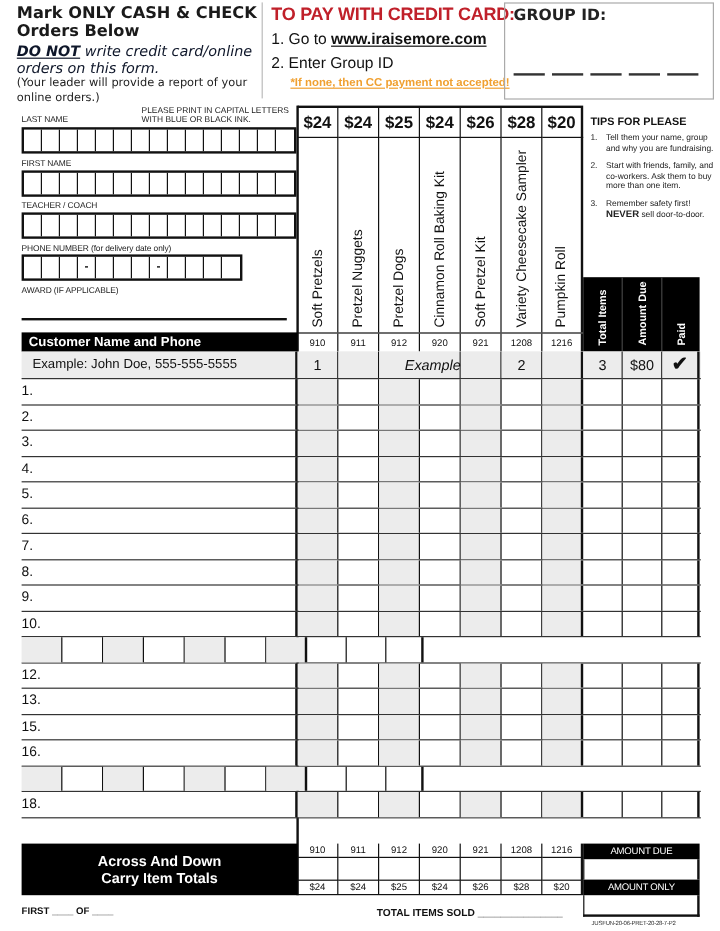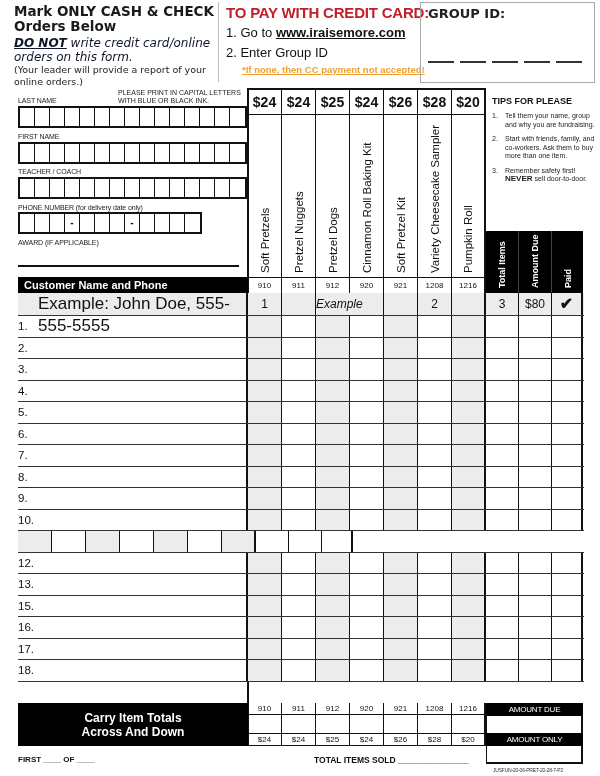--- a/index.html
+++ b/index.html
@@ -56,29 +56,29 @@
   
   .cust-head { left: 18px; top: 277px; width: 230px; height: 16px; background: #000; color: #fff; font-size: 11px; font-weight: bold; line-height: 16px; padding-left: 6px; }
   .code-row { left: 248px; top: 277px; height: 16px; display: flex; border-top: 1px solid #111; }
   .code-cell { width: 34px; border-right: 1px solid #111; font-size: 8px; text-align: center; line-height: 15px; }
 
   
   .rows { left: 18px; top: 293px; width: 566px; }
   .row { display: flex; height: 21.5px; border-bottom: 1.5px solid #333; }
   .row.example { height: 23px; background: #ececec; }
   .row .name { width: 230px; font-size: 11.5px; line-height: 20px; padding-left: 0; border-right: 2px solid #111; }
-  .row.example .name { padding-left: 20px; font-size: 17px; line-height: 22px; }
+  .row.example .name { padding-left: 9px; font-size: 11px; line-height: 22px; }
   .row .pc { width: 34px; border-right: 1px solid #111; font-size: 12px; text-align: center; line-height: 21px; }
   .row .pc.shade { background: #ececec; }
   .row.example .pc { background: #ececec; line-height: 22px; }
   .row .tc { width: 33px; border-right: 1px solid #111; font-size: 12px; text-align: center; line-height: 21px; }
   .row .tc.last { width: 31px; border-right: 2px solid #111; }
   .row.example .tc { background: #ececec; line-height: 22px; }
   .row .pc.divider { border-right: 2px solid #111; }
-  .example-word { position: absolute; left: 316px; top: 293px; width: 68px; text-align: left; font-size: 12px; font-style: italic; line-height: 23px; }
+  .example-word { position: absolute; left: 316px; top: 293px; width: 68px; text-align: right; font-size: 12px; font-style: italic; line-height: 23px; }
 
   
   .carry-box { left: 18px; top: 703px; width: 230px; height: 43px; background: #000; color: #fff; text-align: center; font-size: 12px; font-weight: bold; line-height: 14px; padding-top: 8px; }
   .foot-codes { left: 248px; top: 703px; display: flex; height: 12px; }
   .foot-mid { left: 248px; top: 715px; display: flex; height: 19px; }
   .foot-prices { left: 248px; top: 734px; display: flex; height: 12px; border-bottom: 1.5px solid #111; }
   .fcell { width: 34px; border-right: 1px solid #111; border-bottom: 1px solid #111; font-size: 8px; text-align: center; line-height: 11px; }
   .fcell.mid { line-height: 18px; }
 
   .amt-due { left: 486px; top: 703px; width: 97px; height: 13px; background: #000; color: #fff; font-size: 8px; text-align: center; line-height: 13px; letter-spacing: -0.2px; }
@@ -463,21 +463,20 @@
       <div class="pc shade"></div>
       <div class="pc"></div>
       <div class="pc shade"></div>
       <div class="pc"></div>
       <div class="pc shade divider"></div>
       <div class="tc"></div>
       <div class="tc"></div>
       <div class="tc last"></div>
     </div>
     <div class="row">
-      <div class="name">17.</div>
       <div class="pc shade"></div>
       <div class="pc"></div>
       <div class="pc shade"></div>
       <div class="pc"></div>
       <div class="pc shade"></div>
       <div class="pc"></div>
       <div class="pc shade divider"></div>
       <div class="tc"></div>
       <div class="tc"></div>
       <div class="tc last"></div>
@@ -491,22 +490,22 @@
       <div class="pc shade"></div>
       <div class="pc"></div>
       <div class="pc shade divider"></div>
       <div class="tc"></div>
       <div class="tc"></div>
       <div class="tc last"></div>
     </div>
   </div>
 
 <div class="abs carry-box">
+  <div>Across And Down</div>
   <div>Carry Item Totals</div>
-  <div>Across And Down</div>
 </div>
 <div class="abs foot-codes">
   <div class="fcell">910</div>
   <div class="fcell">911</div>
   <div class="fcell">912</div>
   <div class="fcell">920</div>
   <div class="fcell">921</div>
   <div class="fcell">1208</div>
   <div class="fcell" style="border-right:2px solid #111">1216</div>
 </div>

